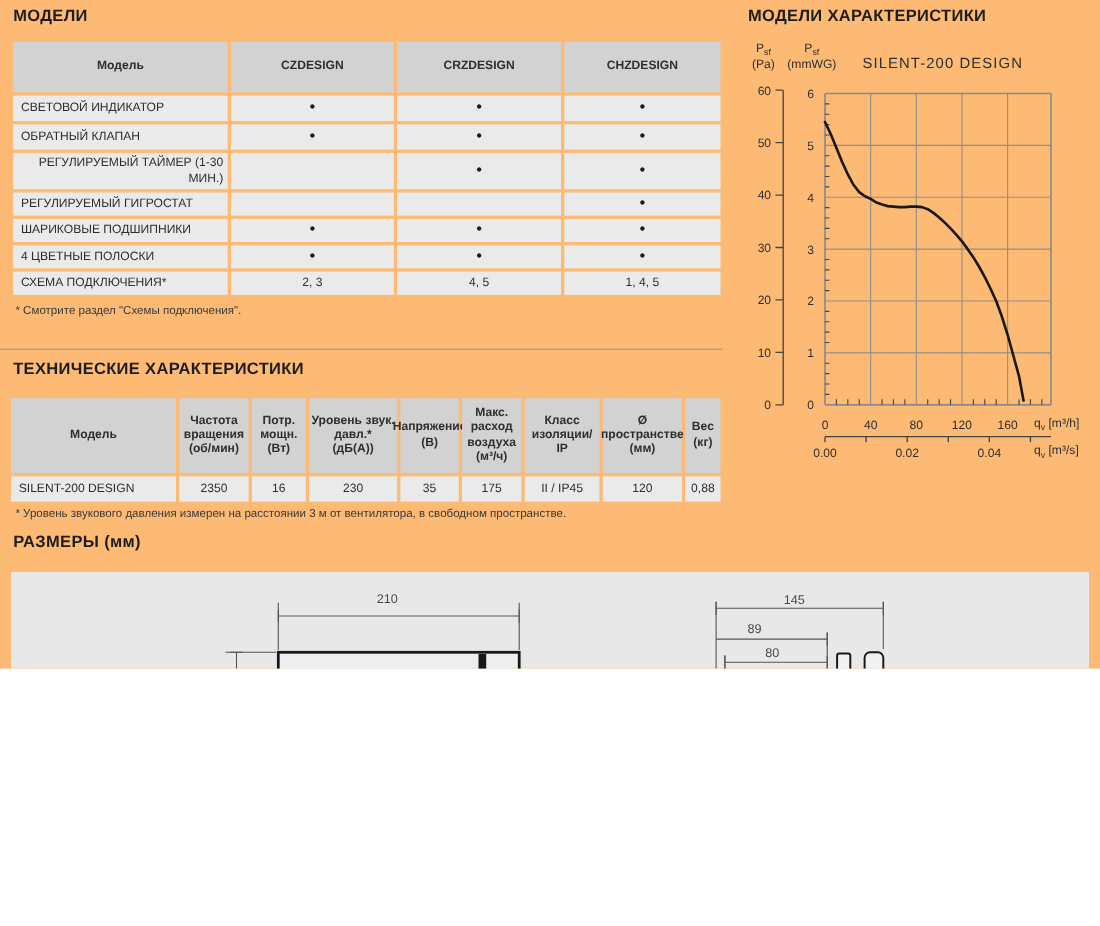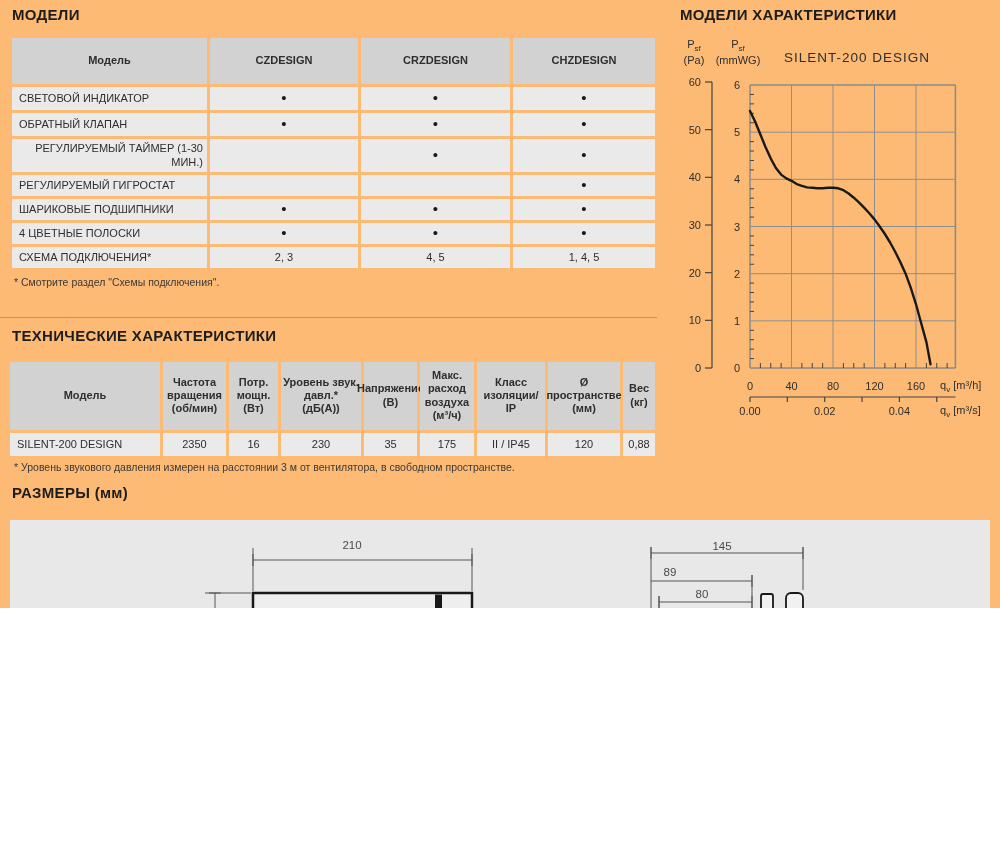--- a/index.html
+++ b/index.html
@@ -325,17 +325,17 @@
         <rect x="763" y="106" width="13" height="13"></rect>
         <rect x="763" y="243" width="13" height="13"></rect>
         <rect x="776" y="73" width="17" height="219" rx="5"></rect>
       </g>
     </svg>
   </div>
 
   <div class="dim" style="left:332px; top:538px;">210</div>
   <div class="dim rot" style="left:181px; top:694px;">210</div>
   <div class="dim" style="left:702px; top:539px;">145</div>
-  <div class="dim" style="left:650px; top:565px;">89</div>
+  <div class="dim" style="left:666px; top:565px;">89</div>
   <div class="dim" style="left:682px; top:587px;">80</div>
   <div class="dim rot" style="left:604px; top:692px;">Ø116</div>
 
 </div>
 
 </body></html>

